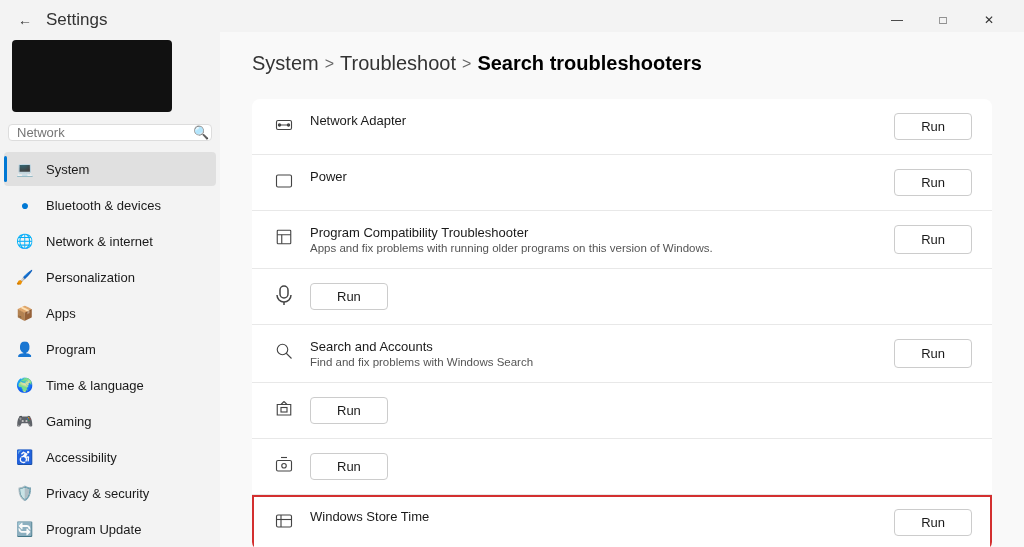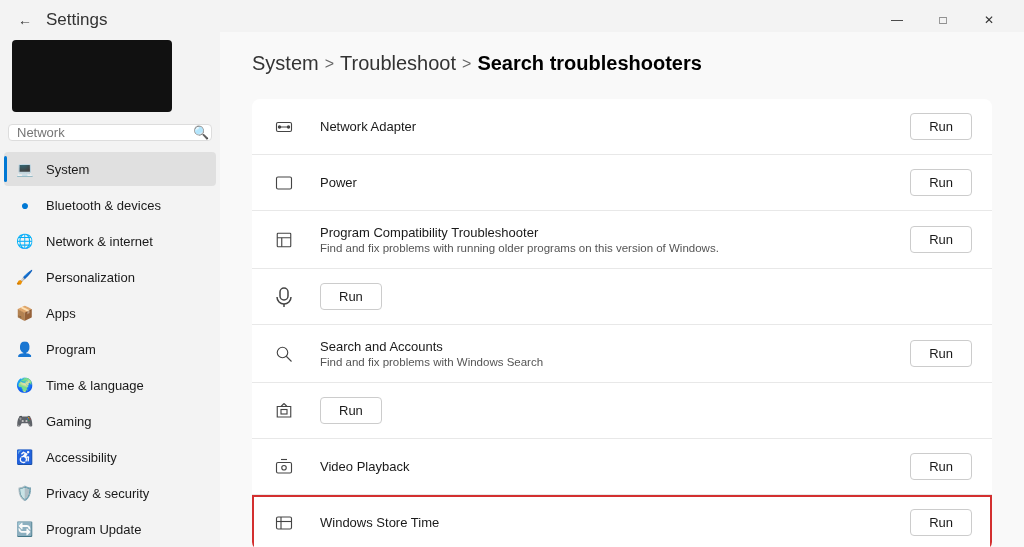--- a/index.html
+++ b/index.html
@@ -148,24 +148,23 @@
       font-weight: 700;
       color: #000;
     }
     .troubleshooter-list {
       background: white;
       border-radius: 8px;
       overflow: hidden;
     }
     .ts-item {
       display: flex;
-      align-items: center;
       padding: 14px 20px;
       border-bottom: 1px solid #e8e8e8;
-      gap: 24px;
+      gap: 14px;
     }
     .ts-item:last-child { border-bottom: none; }
     .ts-item.highlighted {
       outline: 2px solid #d32f2f;
       outline-offset: -2px;
     }
     .ts-icon {
       width: 24px;
       height: 24px;
       display: flex;
@@ -185,21 +184,21 @@
     }
     .ts-desc {
       font-size: 11.5px;
       color: #555;
       margin-top: 2px;
     }
     .run-btn {
       background: white;
       border: 1px solid #ccc;
       border-radius: 4px;
-      padding: 5px 18px;
+      padding: 5px 26px;
       font-size: 13px;
       cursor: pointer;
       color: #1a1a1a;
       font-family: 'Segoe UI', sans-serif;
     }
   </style>
 </head>
 <body>
 
 <div class="title-bar">
@@ -310,21 +309,21 @@
       <div class="ts-item">
         <div class="ts-icon">
           <svg width="18" height="18" viewBox="0 0 24 24" fill="none" stroke="#444" stroke-width="1.5">
               <rect x="3" y="3" width="18" height="18" rx="1"></rect>
               <line x1="3" y1="9" x2="21" y2="9"></line>
               <line x1="9" y1="9" x2="9" y2="21"></line>
             </svg>
         </div>
         <div class="ts-info">
           <div class="ts-title">Program Compatibility Troubleshooter</div>
-          <div class="ts-desc">Find and fix problems with running older programs on this version of Windows.</div>
+          <div class="ts-desc">Apps and fix problems with running older programs on this version of Windows.</div>
         </div>
         <button class="run-btn">Run</button>
       </div>
 
       <div class="ts-item">
         <div class="ts-icon">
           <svg width="16" height="20" viewBox="0 0 16 20" fill="none" stroke="#444" stroke-width="1.5">
               <rect x="4" y="1" width="8" height="12" rx="4"></rect>
               <path d="M1 10c0 3.866 3.134 7 7 7s7-3.134 7-7"></path>
               <line x1="8" y1="17" x2="8" y2="20"></line>
@@ -360,23 +359,20 @@
       </div>
 
       <div class="ts-item">
         <div class="ts-icon">
           <svg width="18" height="18" viewBox="0 0 24 24" fill="none" stroke="#444" stroke-width="1.5">
               <rect x="2" y="6" width="20" height="14" rx="2"></rect>
               <circle cx="12" cy="13" r="3"></circle>
               <line x1="8" y1="2" x2="16" y2="2"></line>
             </svg>
         </div>
-        <div class="ts-info">
-          <div class="ts-title">Video Playback</div>
-        </div>
         <button class="run-btn">Run</button>
       </div>
 
       <div class="ts-item highlighted">
         <div class="ts-icon">
           <svg width="18" height="18" viewBox="0 0 24 24" fill="none" stroke="#444" stroke-width="1.5">
               <rect x="2" y="4" width="20" height="16" rx="2"></rect>
               <line x1="8" y1="4" x2="8" y2="20"></line>
               <line x1="2" y1="10" x2="22" y2="10"></line>
             </svg>

